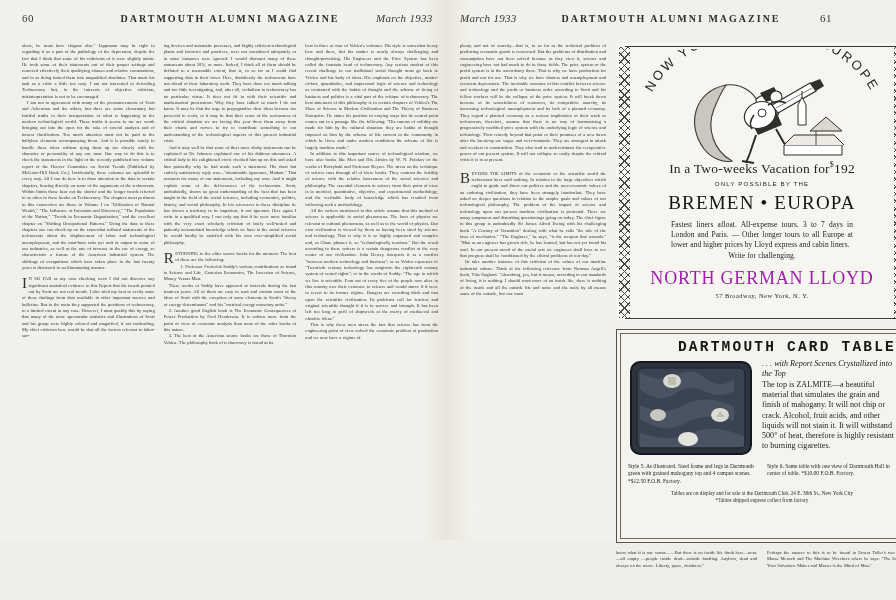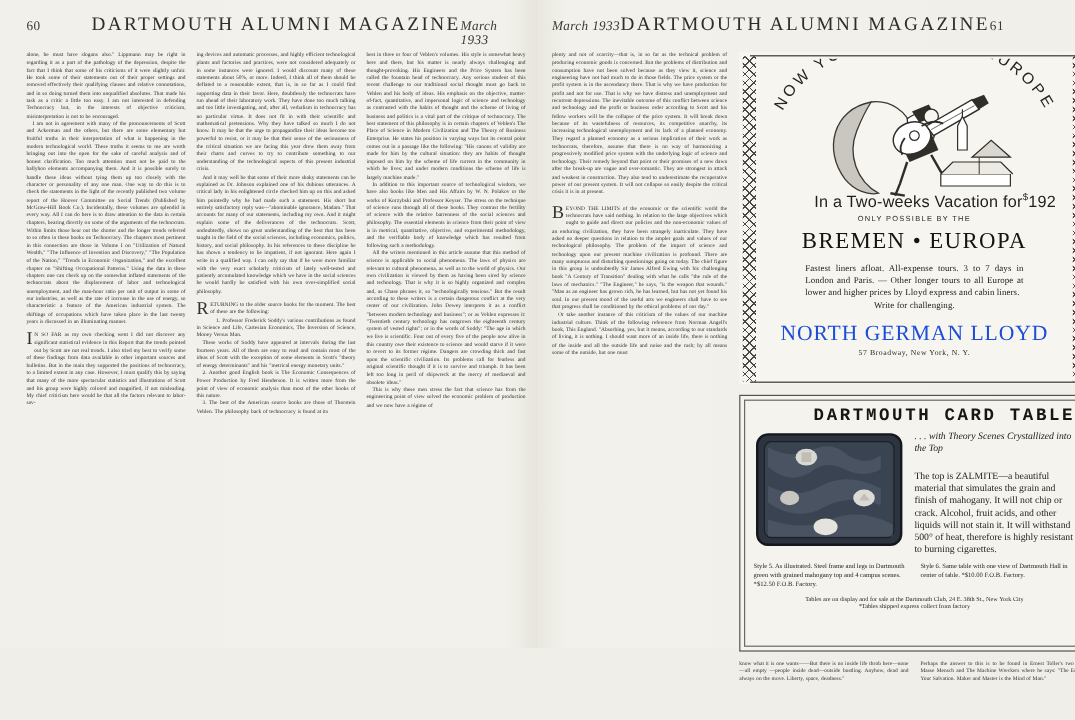--- a/index.html
+++ b/index.html
@@ -14,22 +14,22 @@
   .page{position:relative;width:448px;height:540px;box-sizing:border-box;
         background:#f1f0ea;}
   .page.left{padding:12px 10px 8px 22px;
      background:linear-gradient(to left,#e6e4dc 0px,#f2f1eb 26px,#f1f0ea 100%);}
   .page.right{padding:12px 14px 8px 12px;
      background:linear-gradient(to right,#e9e7df 0px,#f2f1eb 24px,#f0efe9 100%);}
 
   
   .runhead{display:flex;align-items:baseline;height:22px;margin-bottom:9px;}
   .runhead .folio{font-size:11px;letter-spacing:.4px;color:#3a3934;width:62px;}
-  .runhead .mag{flex:1;font-size:16px;letter-spacing:2.0px;
-     color:#2e2d29;white-space:nowrap;}
+  .runhead .mag{flex:1;text-align:center;font-size:10px;letter-spacing:2.0px;
+     color:#2e2d29;white-space:nowrap;font-weight:bold;}
   .runhead .date{width:62px;font-size:11px;font-style:italic;color:#3a3934;letter-spacing:.3px;}
   .runhead.rev .folio{order:3;}
   .runhead.rev .date{order:1;}
   .runhead.rev .mag{order:2;}
 
   
   .cols3{display:flex;gap:9px;height:560px;}
   .col{flex:1;}
   .col p{
     margin:0;
@@ -71,49 +71,49 @@
   .ngl-top-rule{position:absolute;left:9px;right:9px;top:3px;height:1px;background:#3a3934;}
   .ngl-bot-rule{position:absolute;left:9px;right:9px;bottom:1px;height:1px;background:#3a3934;}
 
   .arcwrap{height:26px;position:relative;}
   .arcwrap svg{display:block;margin:0 auto;}
   .arcwrap text{font-family:"Liberation Sans",sans-serif;font-size:13px;
      letter-spacing:2.6px;fill:#26251f;}
   .illus{height:92px;position:relative;margin-top:-8px;}
   .illus svg{display:block;margin:0 auto;}
 
-  .ngl-head{text-align:right;font-size:13.5px;color:#1f1e1a;margin-top:1px;
-     font-family:Liberation Sans, sans-serif;letter-spacing:.2px;white-space:nowrap;}
+  .ngl-head{text-align:center;font-size:13.5px;color:#1f1e1a;margin-top:1px;
+     font-family:Liberation Serif, serif;letter-spacing:.2px;white-space:nowrap;}
   .ngl-head sup{font-size:8px;vertical-align:super;}
   .ngl-sub{text-align:center;font-size:6.2px;letter-spacing:1.1px;margin-top:3px;
      font-family:"Liberation Sans",sans-serif;color:#2a2925;}
   .ngl-brand{text-align:center;font-size:19px;letter-spacing:1.2px;margin-top:5px;
      color:#15140f;font-family:"Liberation Serif",serif;}
   .ngl-copy{margin:6px auto 0 auto;width:182px;font-size:7.4px;line-height:10.4px;
      text-align:justify;color:#222120;letter-spacing:.1px;}
   .ngl-copy .ctr{display:block;text-align:center;}
   .ngl-lloyd{text-align:center;font-size:18px;letter-spacing:.8px;margin-top:7px;
-     color:#1d4ed8;font-family:"Liberation Serif",serif;}
+     color:#a21caf;font-family:"Liberation Serif",serif;}
   .ngl-addr{text-align:center;font-size:6.4px;letter-spacing:.5px;margin-top:3px;color:#2b2a26;}
 
   
   .ad-card{
     position:relative;background:#f4f3ee;
     border:1px solid #55534c;padding:3px;box-sizing:border-box;height:214px;
   }
   .ad-card .inner{border:1px solid #6b6961;height:100%;box-sizing:border-box;padding:5px 7px;}
   .card-head{text-align:right;font-size:14.5px;letter-spacing:2.2px;color:#17160f;
      font-family:Liberation Mono, monospace;font-weight:700;white-space:nowrap;}
   .card-body{display:flex;gap:8px;margin-top:4px;}
   .card-pic{width:126px;flex:none;}
   .card-pic svg{display:block;width:126px;height:98px;}
   .card-text{flex:1;}
   .card-lead{font-size:8.1px;line-height:10px;font-style:italic;color:#1c1b16;
      font-family:"Liberation Serif",serif;}
-  .card-para{font-size:8.1px;line-height:10.2px;color:#1e1d18;margin-top:13px;text-align:left;}
+  .card-para{font-size:8.1px;line-height:10.2px;color:#1e1d18;margin-top:1px;text-align:left;}
   .styles{display:flex;gap:10px;margin-top:6px;}
   .style{flex:1;font-size:5.5px;line-height:7.4px;color:#262520;}
   .styles-note{margin-top:5px;text-align:center;font-size:5.2px;line-height:6.8px;color:#2a2924;}
 
   
   .undercols{display:flex;gap:10px;margin-top:7px;}
   .undercols .col p{font-size:4.55px;line-height:6.35px;}
 </style>
 </head>
 <body>
@@ -254,21 +254,21 @@
 
                   <ellipse cx="44" cy="22" rx="9" ry="7" fill="#e9e7df" opacity=".9"></ellipse>
                   <ellipse cx="30" cy="56" rx="8" ry="6" fill="#dedbd1" opacity=".85"></ellipse>
                   <ellipse cx="92" cy="56" rx="9" ry="7" fill="#eceae2" opacity=".9"></ellipse>
                   <ellipse cx="60" cy="80" rx="10" ry="7" fill="#f2f0e8" opacity=".92"></ellipse>
                   <rect x="40" y="18" width="8" height="8" fill="#b9b6ad" opacity=".8"></rect>
                   <path d="M88 58 l4 -6 5 6 z" fill="#b9b6ad" opacity=".8"></path>
                 </svg>
               </div>
               <div class="card-text">
-                <div class="card-lead">. . . with Theory Scenes Crystallized into the Top</div>
+                <div class="card-lead">. . . with Report Scenes Crystallized into the Top</div>
                 <div class="card-para">The top is ZALMITE—a beautiful material that simulates the grain and finish of mahogany. It will not chip or crack. Alcohol, fruit acids, and other liquids will not stain it. It will withstand 500° of heat, therefore is highly resistant to burning cigarettes.</div>
               </div>
             </div>
 
             <div class="styles">
               <div class="style">Style 5. As illustrated. Steel frame and legs in Dartmouth green with grained mahogany top and 4 campus scenes. *$12.50 F.O.B. Factory.</div>
               <div class="style">Style 6. Same table with one view of Dartmouth Hall in center of table. *$10.00 F.O.B. Factory.</div>
             </div>
 
             <div class="styles-note">

